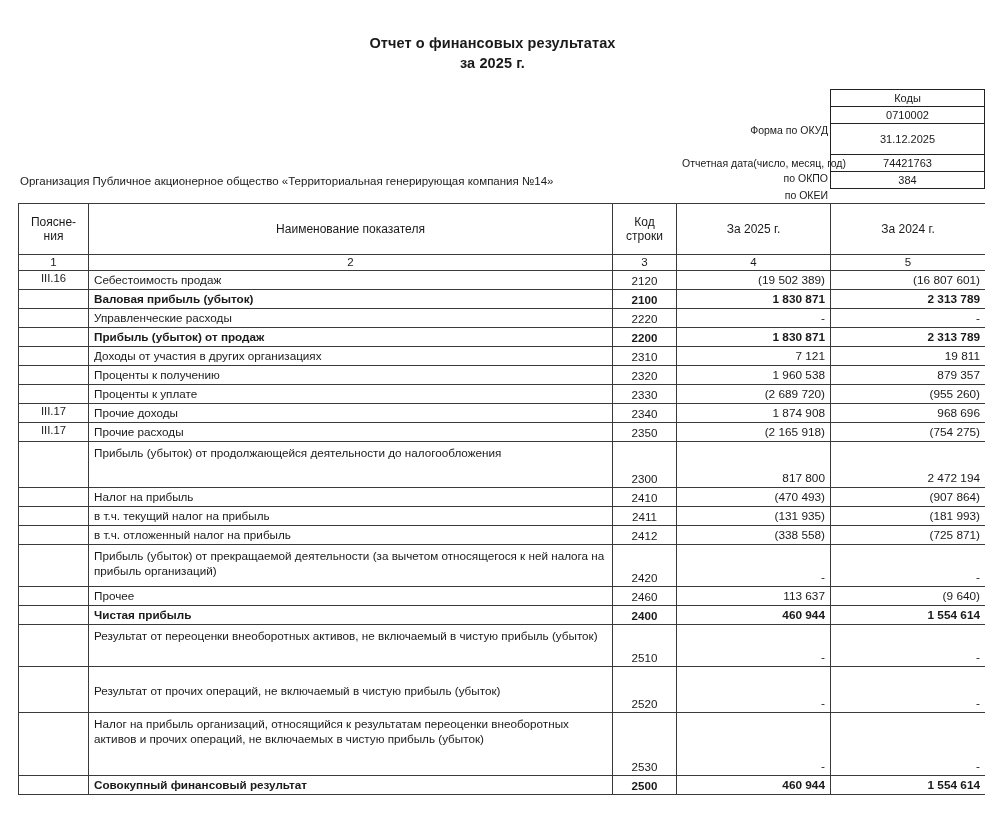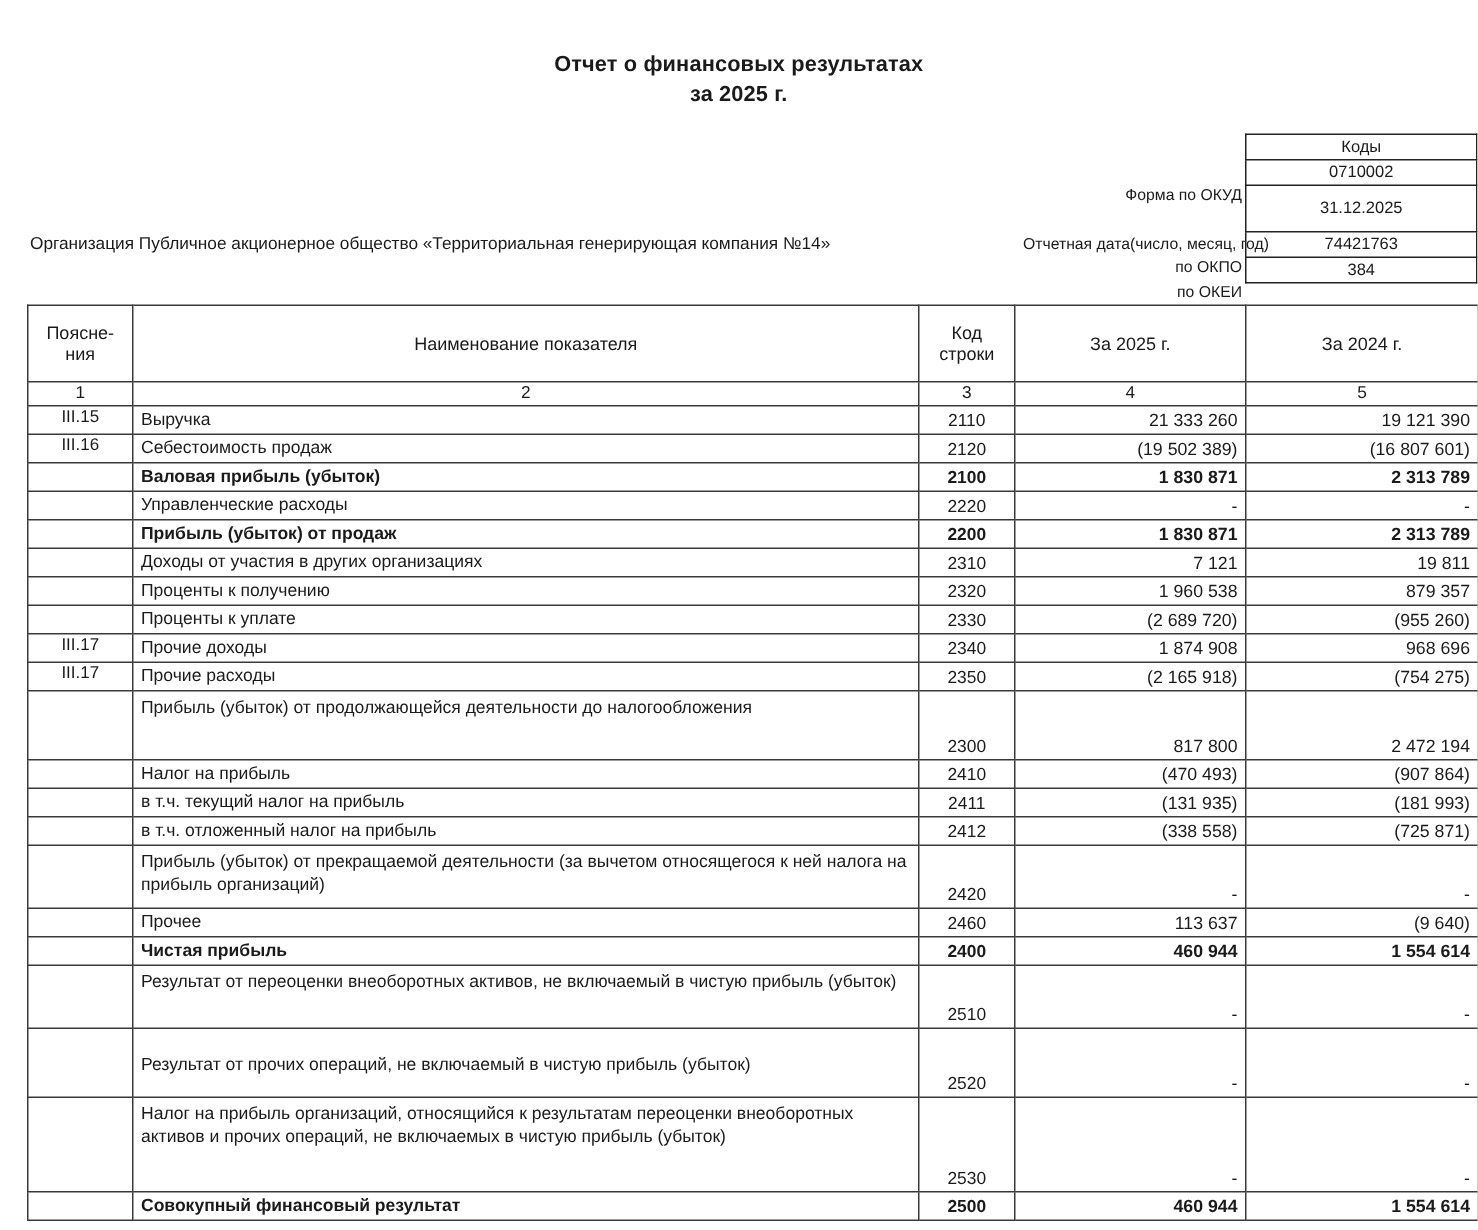--- a/index.html
+++ b/index.html
@@ -70,21 +70,21 @@
     text-align: center;
     height: 16px;
     padding: 0;
     line-height: 1.1;
   }
   .codes-table td.tall { height: 30px; }
 
   
   .org-block {
     position: absolute;
-    top: 155px;
+    top: 173px;
     left: 20px;
     font-size: 11.5px;
     line-height: 1.55;
   }
 
   
   .fin-table {
     position: absolute;
     top: 203px;
     left: 18px;
@@ -215,27 +215,20 @@
     <tr class="numrow">
       <th>1</th>
       <th>2</th>
       <th>3</th>
       <th>4</th>
       <th>5</th>
     </tr>
   </thead>
   <tbody id="fin-body">
       <tr style="height: 19px;">
-        <td class="expl">III.15</td>
-        <td class="name">Выручка</td>
-        <td class="code">2110</td>
-        <td class="val">21 333 260</td>
-        <td class="val">19 121 390</td>
-      </tr>
-      <tr style="height: 19px;">
         <td class="expl">III.16</td>
         <td class="name">Себестоимость продаж</td>
         <td class="code">2120</td>
         <td class="val">(19 502 389)</td>
         <td class="val">(16 807 601)</td>
       </tr>
       <tr class="bold" style="height: 19px;">
         <td class="expl"></td>
         <td class="name">Валовая прибыль (убыток)</td>
         <td class="code">2100</td>

